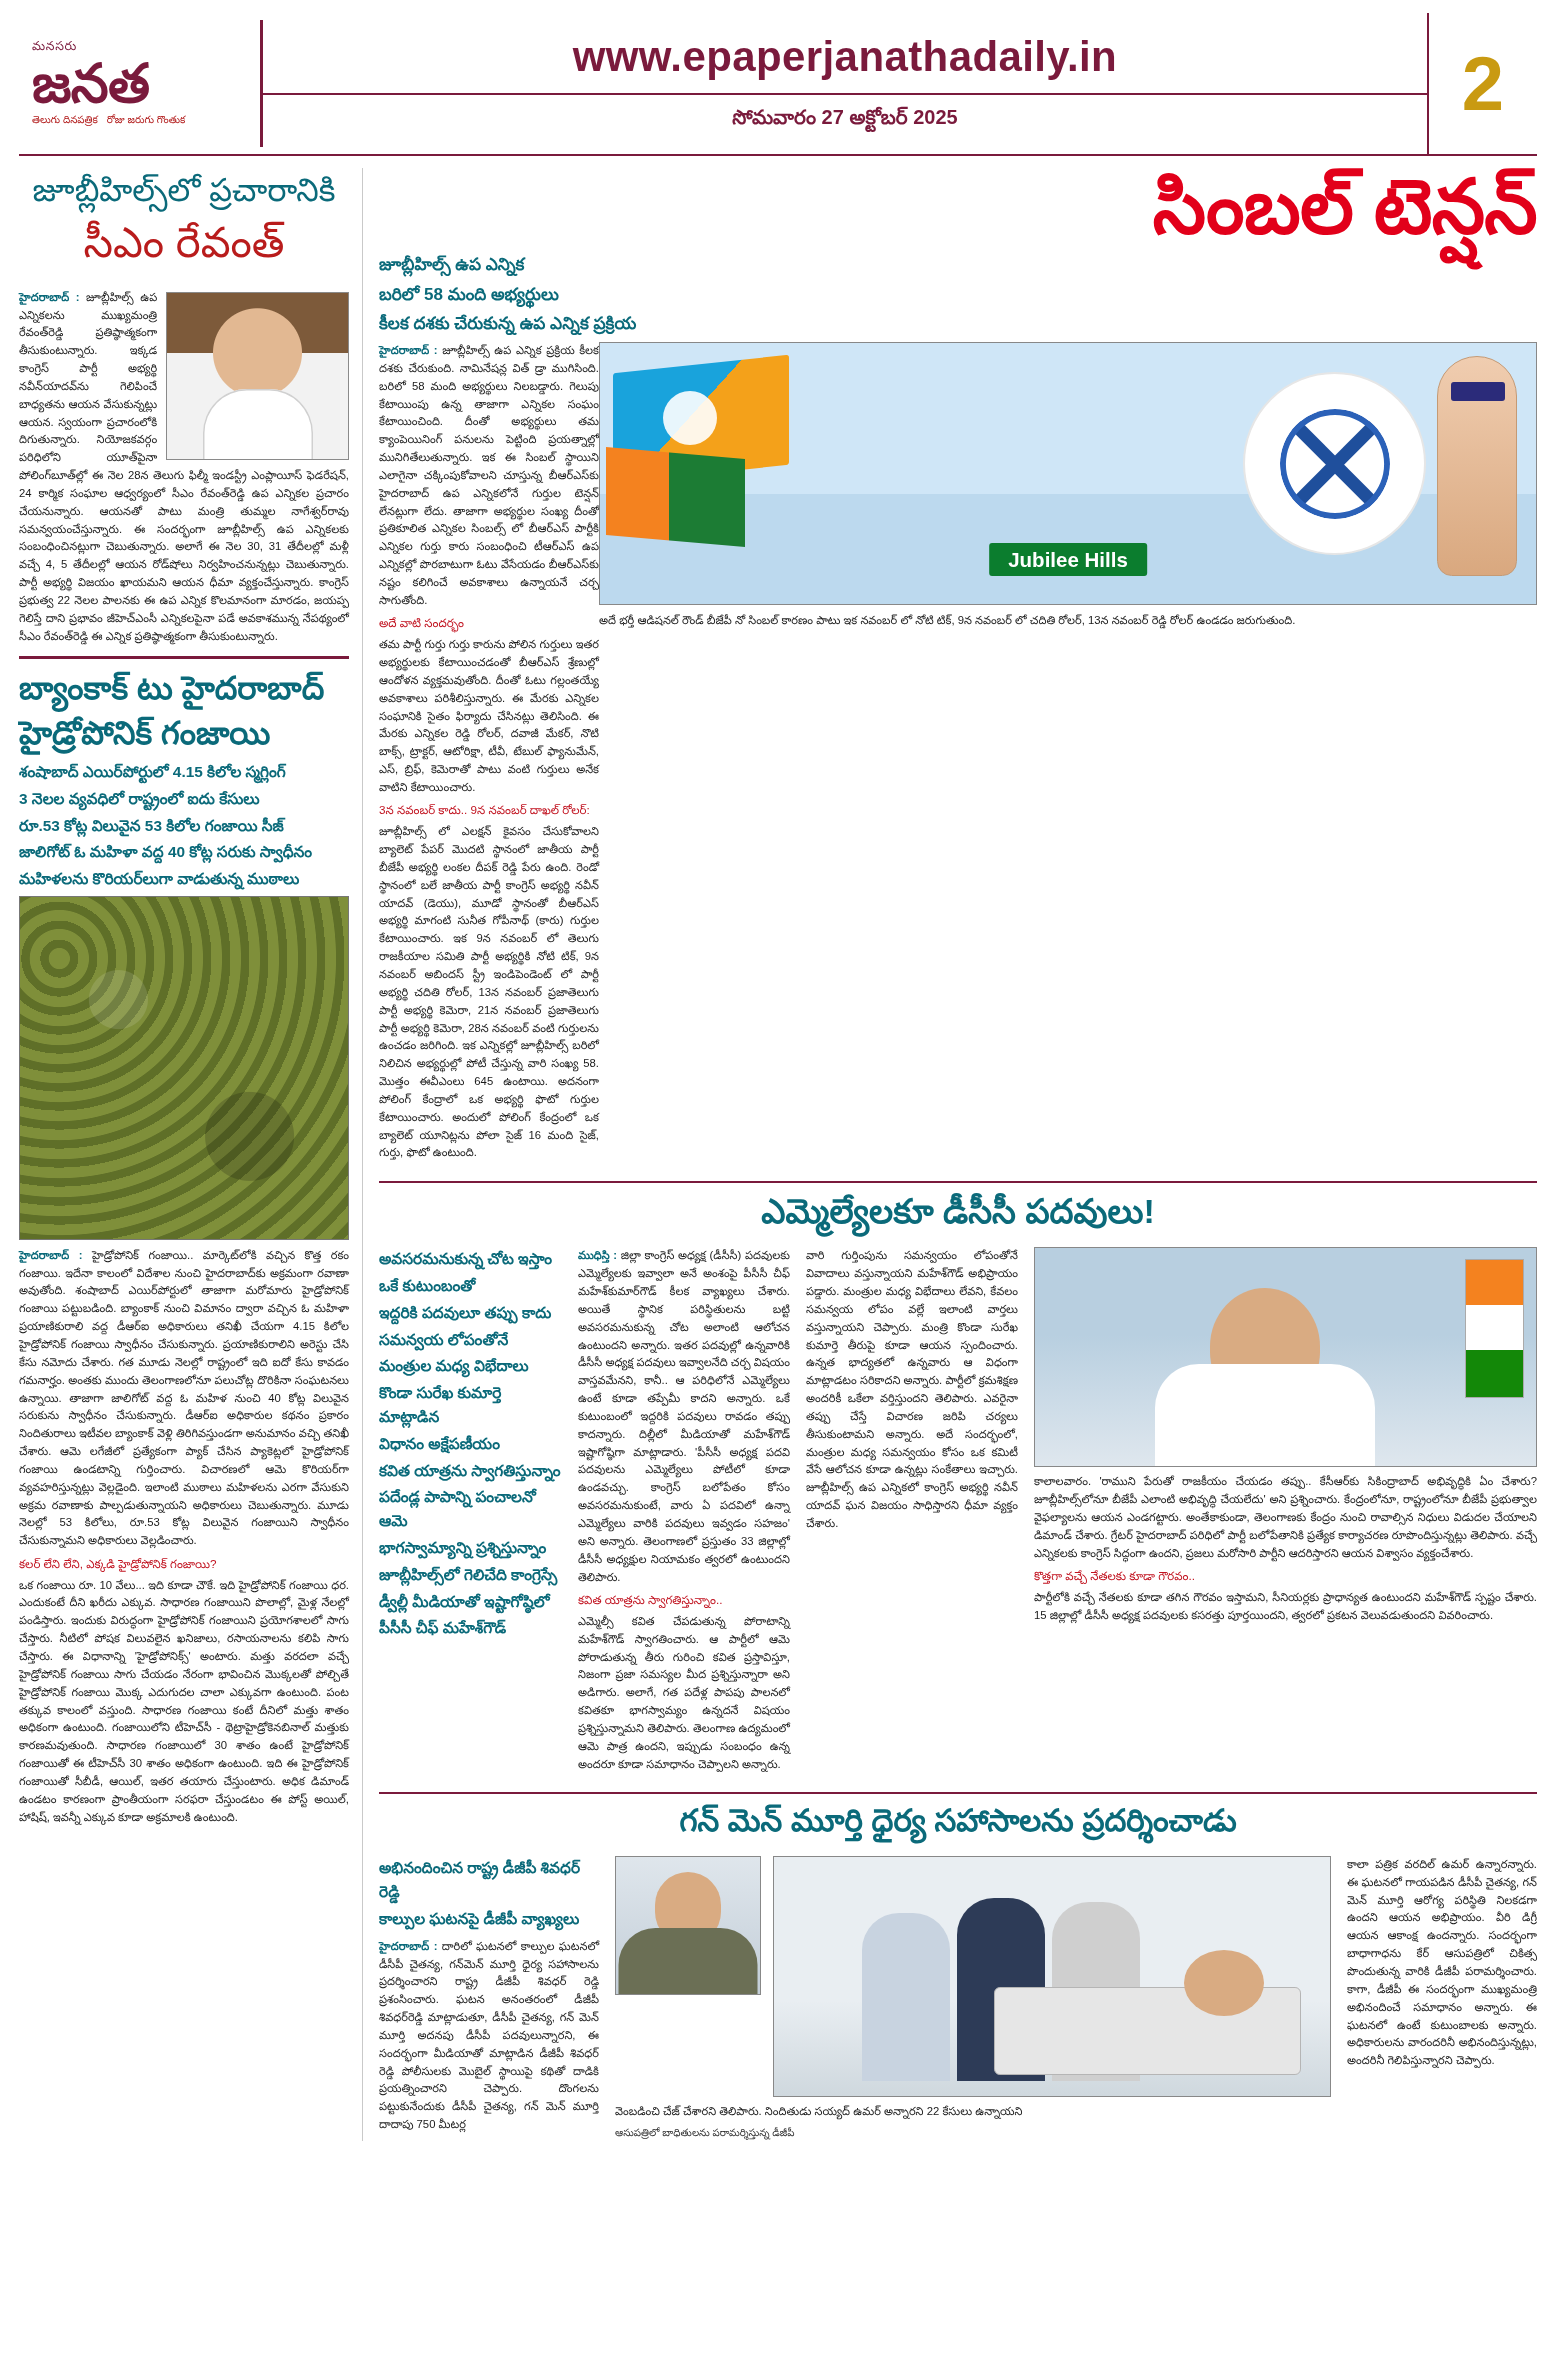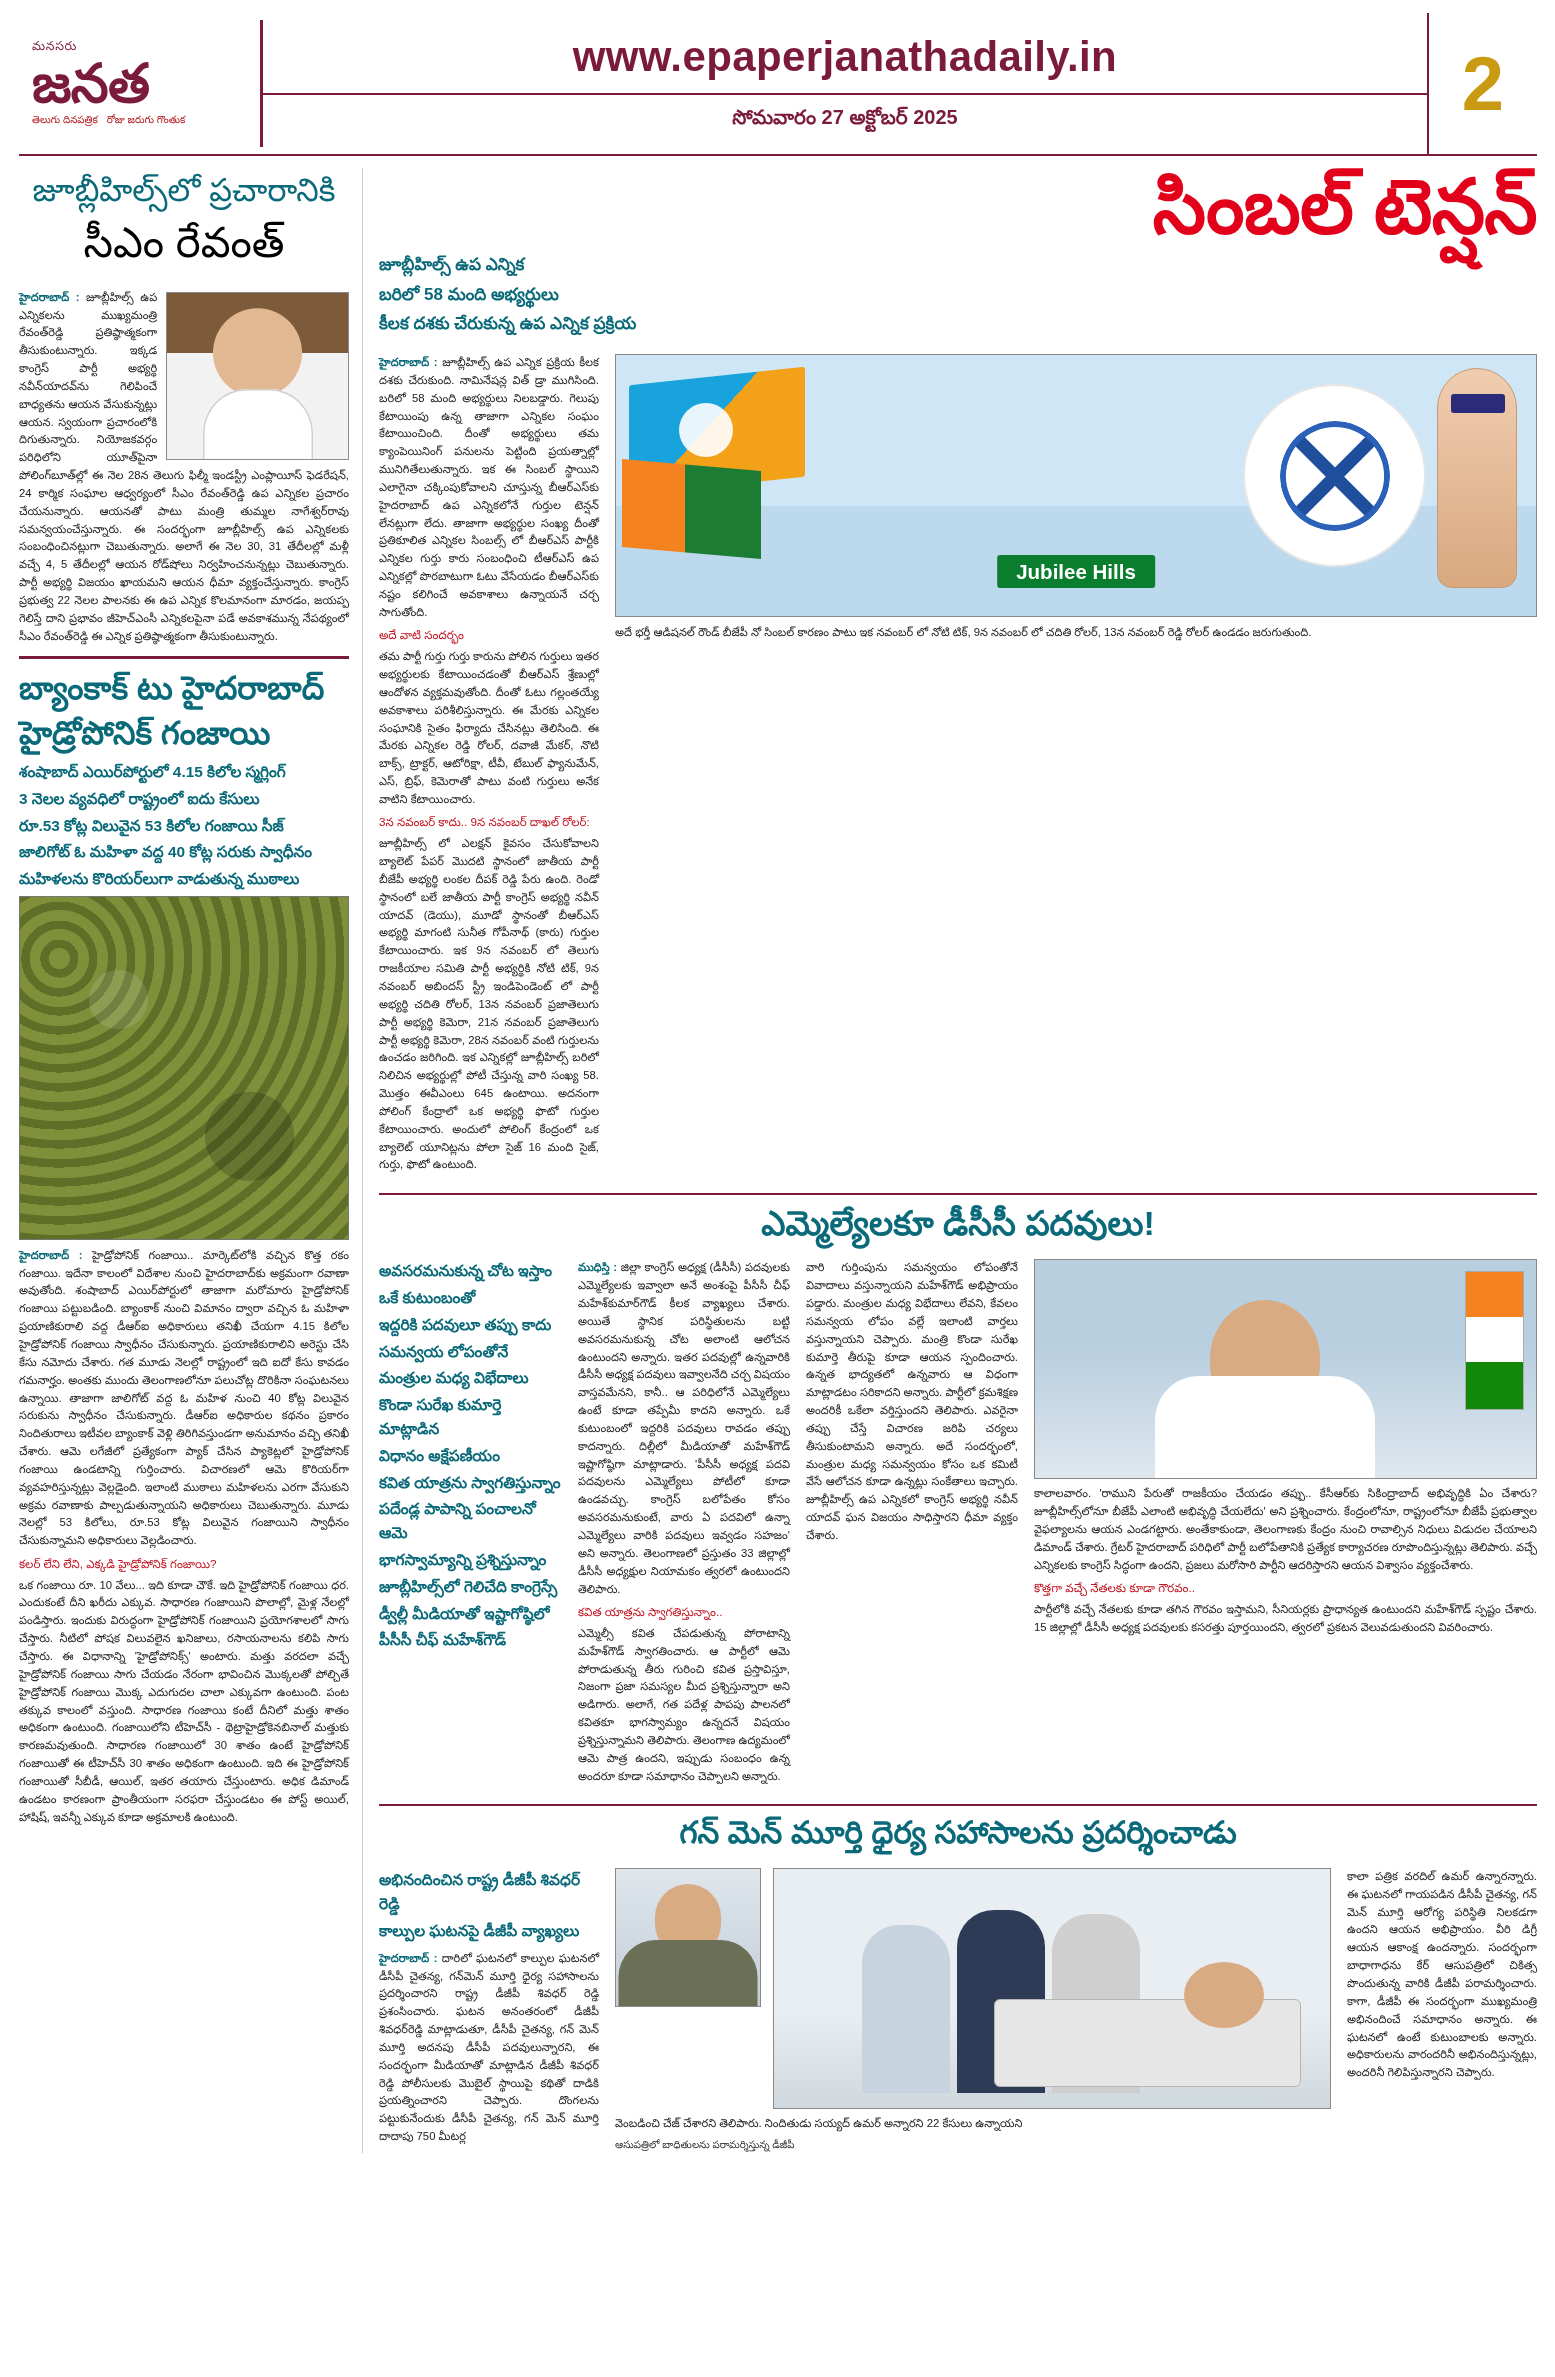--- a/index.html
+++ b/index.html
@@ -77,21 +77,21 @@
   
   .content {
     position:relative;
     margin:11.7px 19px 0 19px;
     display:flex;
     gap:0;
   }
   .col-left { width:344px; padding-right:13px; border-right:1.5px solid #c9c9c9; }
   .col-right { flex:1; padding-left:16px; }
   .hl-left-1 { font-size:32px; text-align:center; margin:4.4px 0 2.9px 0; color:#0b6a7a;}
-  .hl-left-1b { font-size:42px; text-align:center; margin:0 0 11.7px 0; color:#000000;}
+  .hl-left-1b { font-size:42px; text-align:center; margin:0 0 11.7px 0; color:#b91c1c;}
   .rule-thick { height:2.9px; background:#7a1a3c; margin:10.2px 0; }
   .lead-tag { color:#0b6a7a; font-weight:bold; }
 
   p.body {
     font-size:11.3px; line-height:1.58; text-align:justify;
     margin:0 0 6.6px 0; color:#1a1a1a;
   }
   .photo-wrap { margin:4.4px 0 7.3px 0; }
 
   
@@ -334,21 +334,21 @@
         <div style="flex:1;">
           <div class="mega">సింబల్ టెన్షన్</div>
           <div class="sub-bullets">
             <div>జూబ్లీహిల్స్ ఉప ఎన్నిక</div>
             <div>బరిలో 58 మంది అభ్యర్థులు</div>
             <div>కీలక దశకు చేరుకున్న ఉప ఎన్నిక ప్రక్రియ</div>
           </div>
         </div>
       </div>
 
-      <div style="display:flex; gap:16px; margin-top:14px;">
+      <div style="display:flex; margin-top:2px;">
         <div style="width:220px;">
           <p class="body">
             <span class="lead-tag">హైదరాబాద్ :</span>
             <span>జూబ్లీహిల్స్ ఉప ఎన్నిక ప్రక్రియ కీలక దశకు చేరుకుంది. నామినేషన్ల విత్ డ్రా ముగిసింది. బరిలో 58 మంది అభ్యర్థులు నిలబడ్డారు. గెలుపు కేటాయింపు ఉన్న తాజాగా ఎన్నికల సంఘం కేటాయించింది. దీంతో అభ్యర్థులు తమ క్యాంపెయినింగ్ పనులను పెట్టింది ప్రయత్నాల్లో మునిగితేలుతున్నారు. ఇక ఈ సింబల్ స్థాయిని ఎలాగైనా చక్కింపుకోవాలని చూస్తున్న బీఆర్ఎస్‌కు హైదరాబాద్ ఉప ఎన్నికలోనే గుర్తుల టెన్షన్ లేనట్లుగా లేదు. తాజాగా అభ్యర్థుల సంఖ్య దీంతో ప్రతికూలిత ఎన్నికల సింబల్స్ లో బీఆర్ఎస్ పార్టీకి ఎన్నికల గుర్తు కారు సంబంధించి టీఆర్ఎస్ ఉప ఎన్నికల్లో పొరబాటుగా ఓటు వేసేయడం బీఆర్ఎస్‌కు నష్టం కలిగించే అవకాశాలు ఉన్నాయనే చర్చ సాగుతోంది.</span>
           </p>
           <div class="red-sub">అదే వాటి సందర్భం</div>
           <p class="body">తమ పార్టీ గుర్తు గుర్తు కారును పోలిన గుర్తులు ఇతర అభ్యర్థులకు కేటాయించడంతో బీఆర్ఎస్ శ్రేణుల్లో ఆందోళన వ్యక్తమవుతోంది. దీంతో ఓటు గల్లంతయ్యే అవకాశాలు పరిశీలిస్తున్నారు. ఈ మేరకు ఎన్నికల సంఘానికి సైతం ఫిర్యాదు చేసినట్లు తెలిసింది. ఈ మేరకు ఎన్నికల రెడ్డి రోలర్, దవాజీ మేకర్, నొటి బాక్స్, ట్రాక్టర్, ఆటోరిక్షా, టీవీ, టేబుల్ ఫ్యానుమేన్, ఎస్, బ్రిఫ్, కెమెరాతో పాటు వంటి గుర్తులు అనేక వాటిని కేటాయించారు.</p>
           <div class="red-sub">3న నవంబర్ కాదు.. 9న నవంబర్ దాఖల్ రోలర్:</div>
           <p class="body">జూబ్లీహిల్స్ లో ఎలక్షన్ కైవసం చేసుకోవాలని బ్యాలెట్ పేపర్ మెుదటి స్థానంలో జాతీయ పార్టీ బీజేపీ అభ్యర్థి లంకల దీపక్ రెడ్డి పేరు ఉంది. రెండో స్థానంలో బలే జాతీయ పార్టీ కాంగ్రెస్ అభ్యర్థి నవీన్ యాదవ్ (డెయు), మూడో స్థానంతో బీఆర్ఎస్ అభ్యర్థి మాగంటి సునీత గోపీనాథ్ (కారు) గుర్తుల కేటాయించారు. ఇక 9న నవంబర్ లో తెలుగు రాజకీయాల సమితి పార్టీ అభ్యర్థికి నోటి టిక్, 9న నవంబర్ అబిందస్ స్ట్రీ ఇండిపెండెంట్ లో పార్టీ అభ్యర్థి చదితి రోలర్, 13న నవంబర్ ప్రజాతెలుగు పార్టీ అభ్యర్థి కెమెరా, 21న నవంబర్ ప్రజాతెలుగు పార్టీ అభ్యర్థి కెమెరా, 28న నవంబర్ వంటి గుర్తులను ఉంచడం జరిగింది. ఇక ఎన్నికల్లో జూబ్లీహిల్స్ బరిలో నిలిచిన అభ్యర్థుల్లో పోటీ చేస్తున్న వారి సంఖ్య 58. మొత్తం ఈవీఎంలు 645 ఉంటాయి. అదనంగా పోలింగ్ కేంద్రాలో ఒక అభ్యర్థి ఫొటో గుర్తుల కేటాయించారు. అందులో పోలింగ్ కేంద్రంలో ఒక బ్యాలెట్ యూనిట్లను పోలా సైజ్ 16 మంది సైజ్, గుర్తు, ఫొటో ఉంటుంది.</p>
         </div>

